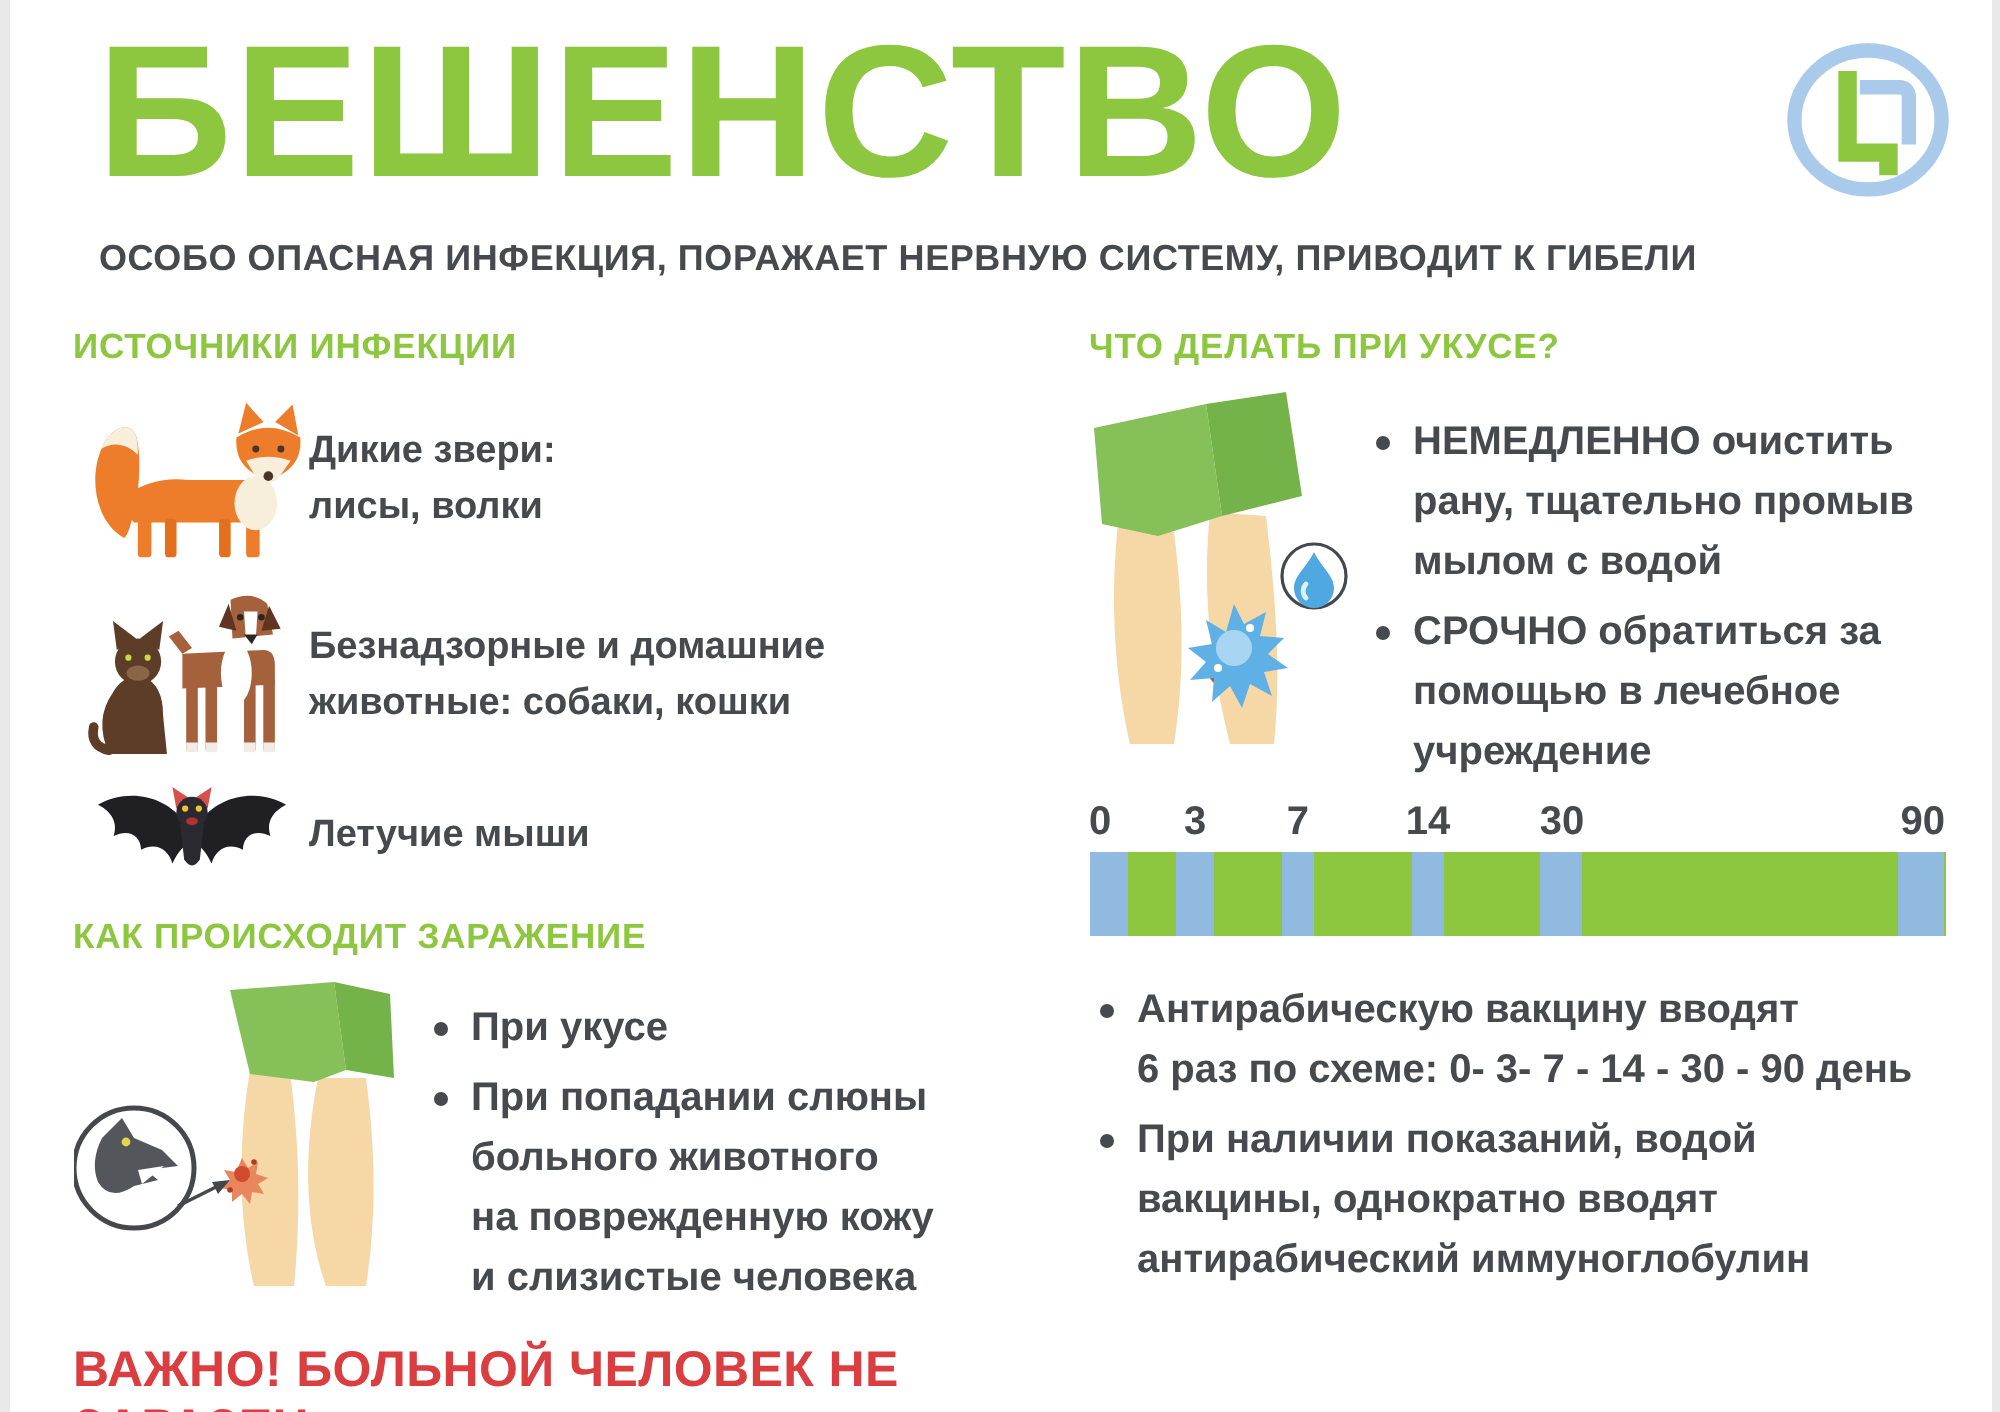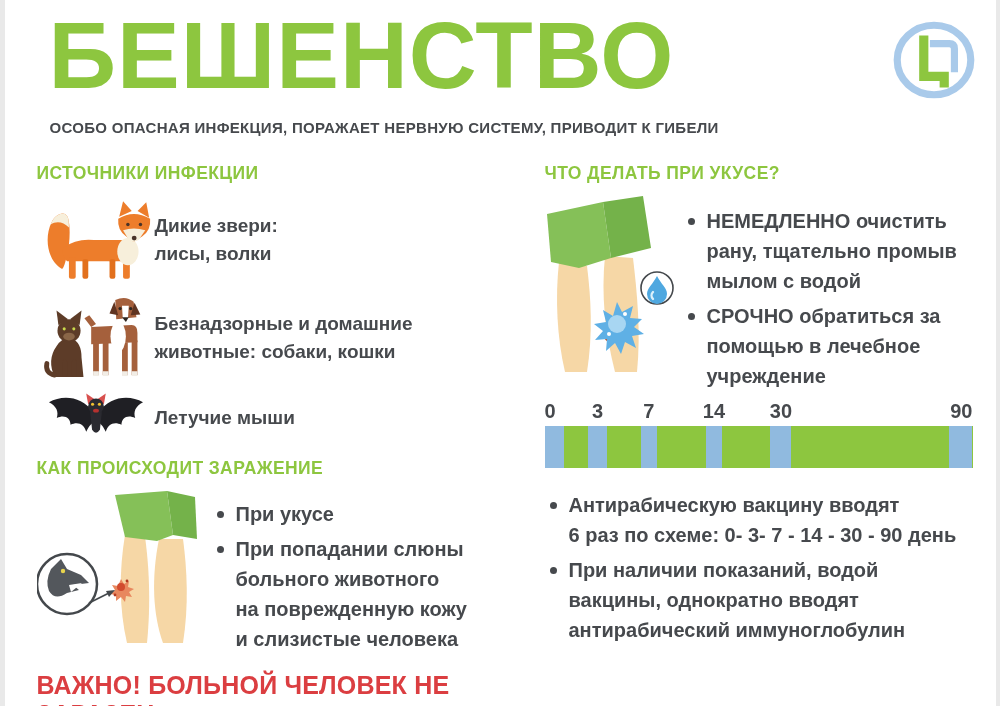--- a/index.html
+++ b/index.html
@@ -6,21 +6,21 @@
     --green:#8DC63F; --dark-text:#46494D; --red:#DB3E41;
     --timeline-blue:#90BADF; --timeline-green:#8DC63F;
   }
   *{box-sizing:border-box; margin:0; padding:0;}
   html,body{background:#e9e9e9;}
   body{font-family:"Liberation Sans", sans-serif;}
   .page{position:relative; width:991px; height:706px; background:#ffffff; overflow:hidden; margin:0 auto;}
 
   .title{position:absolute; left:44px; top:8px; font-size:94px; line-height:1.02;
          font-weight:700; color:var(--green); letter-spacing:1px;}
-  .subtitle{position:absolute; left:45px; top:119px; font-size:15px; font-weight:700;
+  .subtitle{position:absolute; left:45px; top:119px; font-size:18px; font-weight:700;
             color:var(--dark-text); letter-spacing:.3px;}
   .logo{position:absolute; left:882px; top:14px; width:94px; height:94px;}
 
   .col{position:absolute; top:163px;}
   .col-left{left:32px; width:445px;}
   .col-right{left:540px; width:428px;}
 
   .green-h{font-size:17.5px; font-weight:700; color:var(--green); letter-spacing:.4px; margin:0 0 12px;}
   .h-gap{margin-top:14px;}
 

